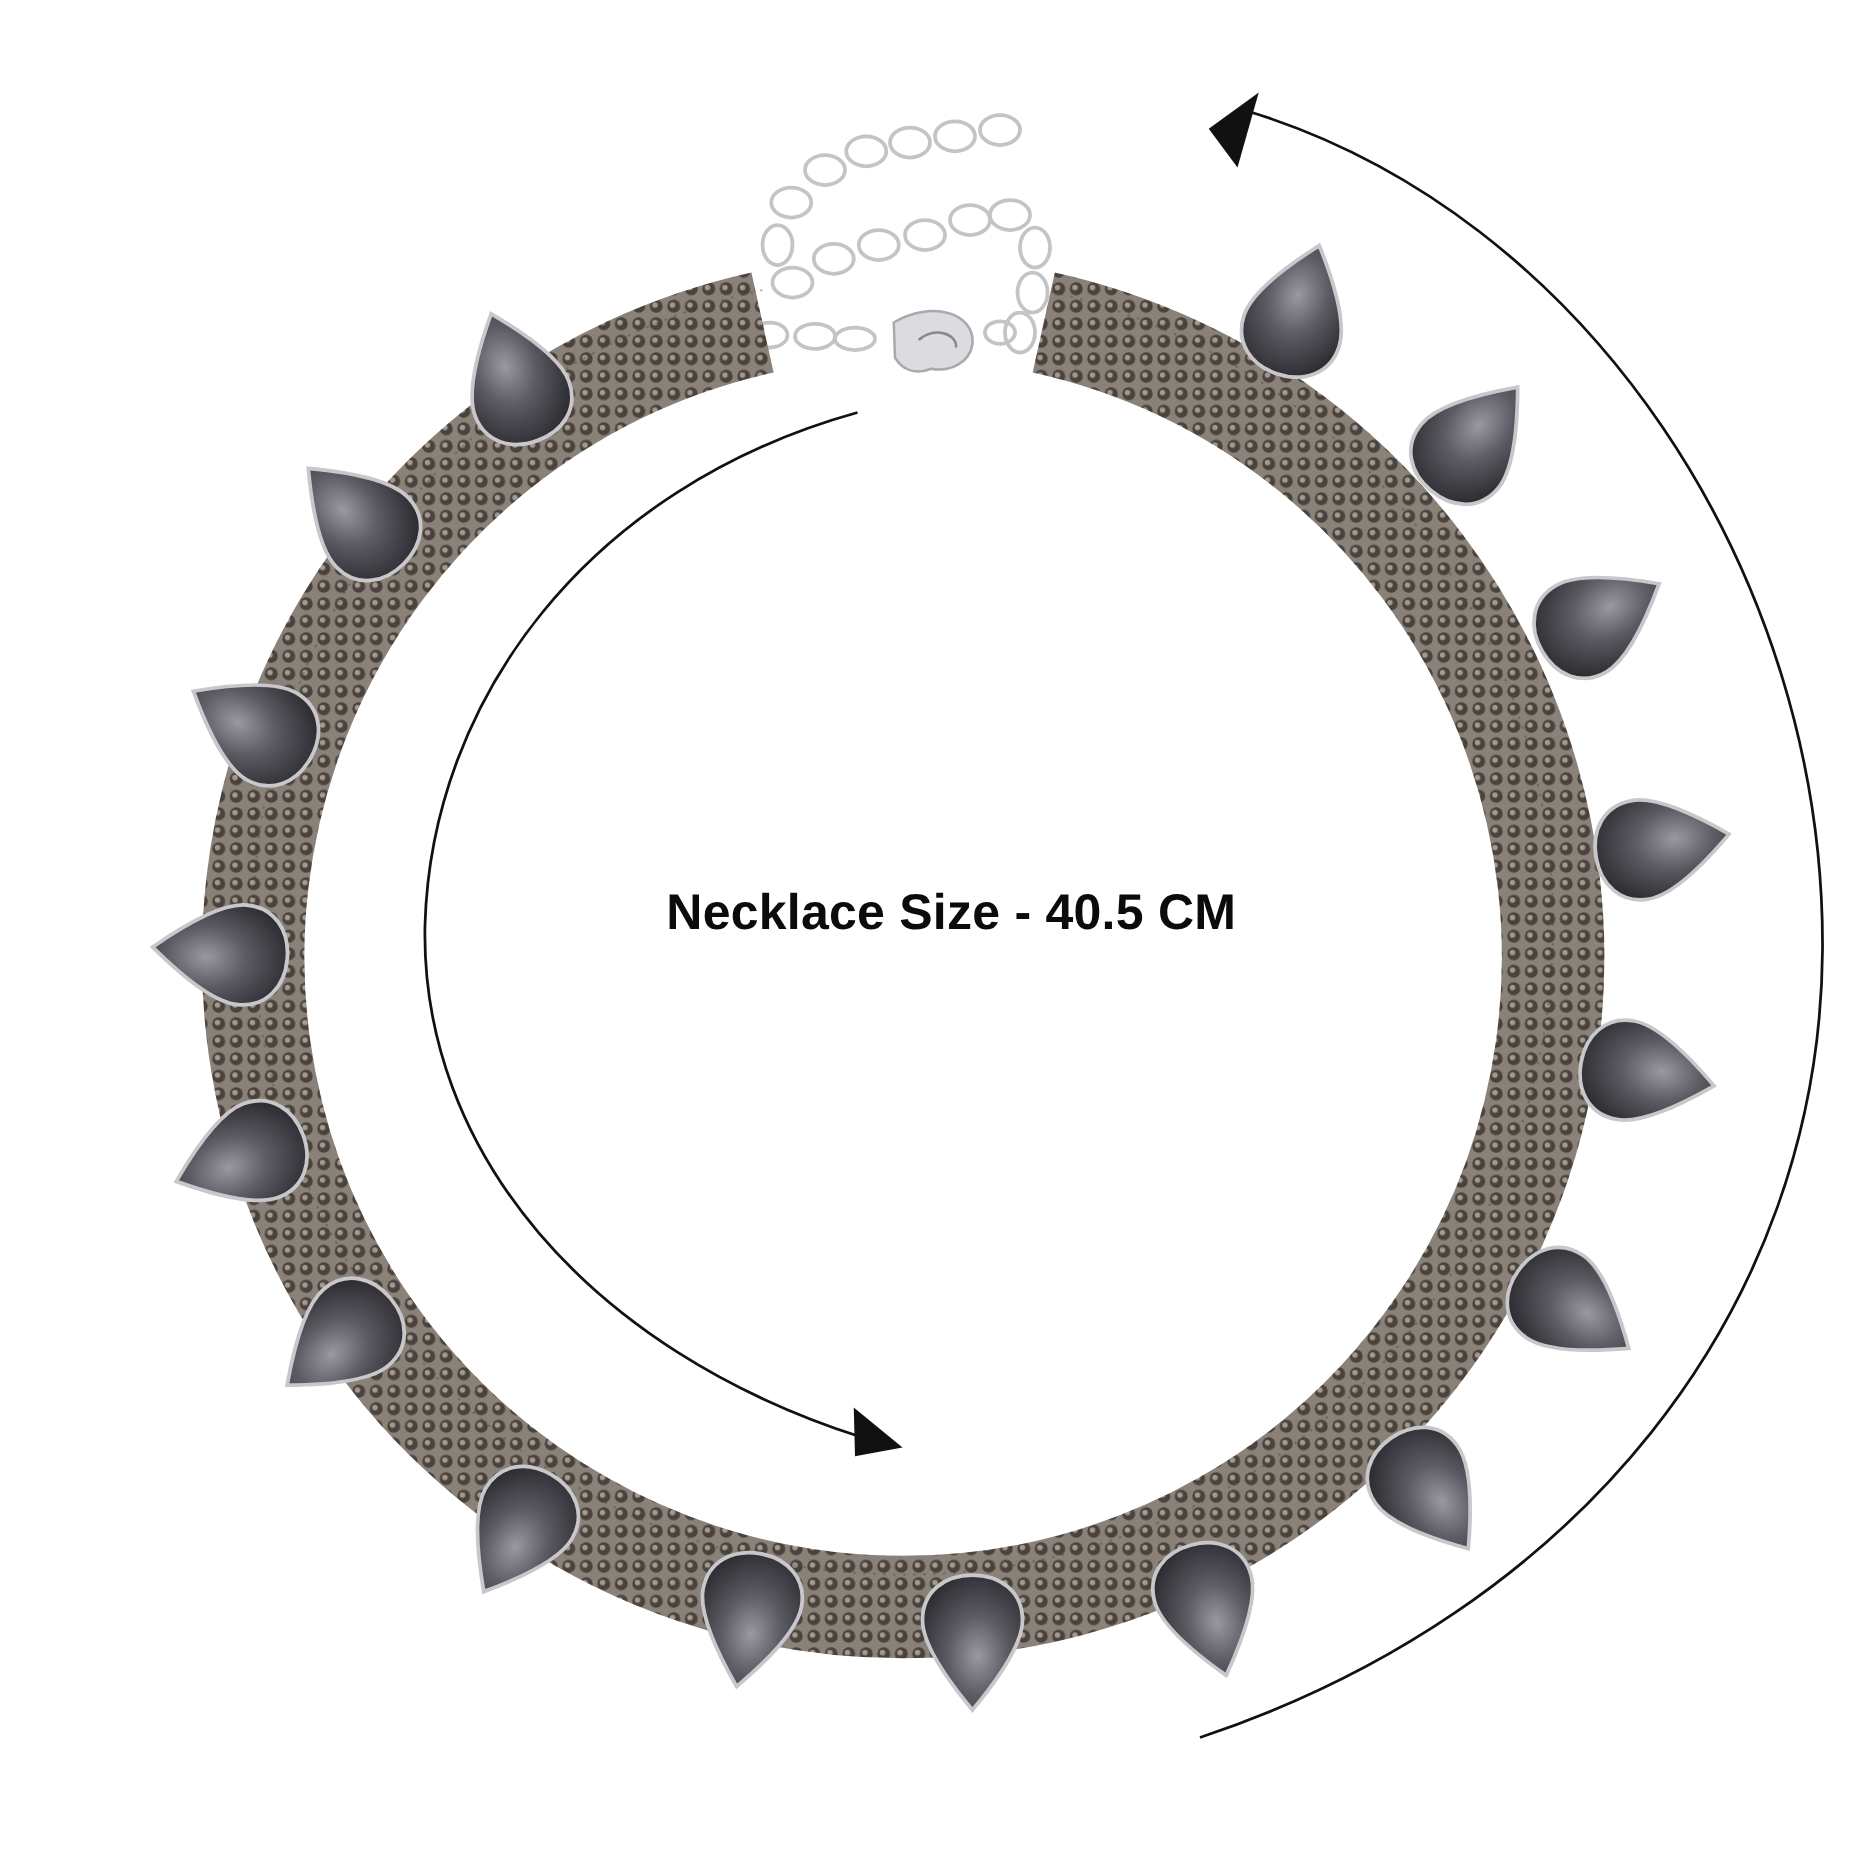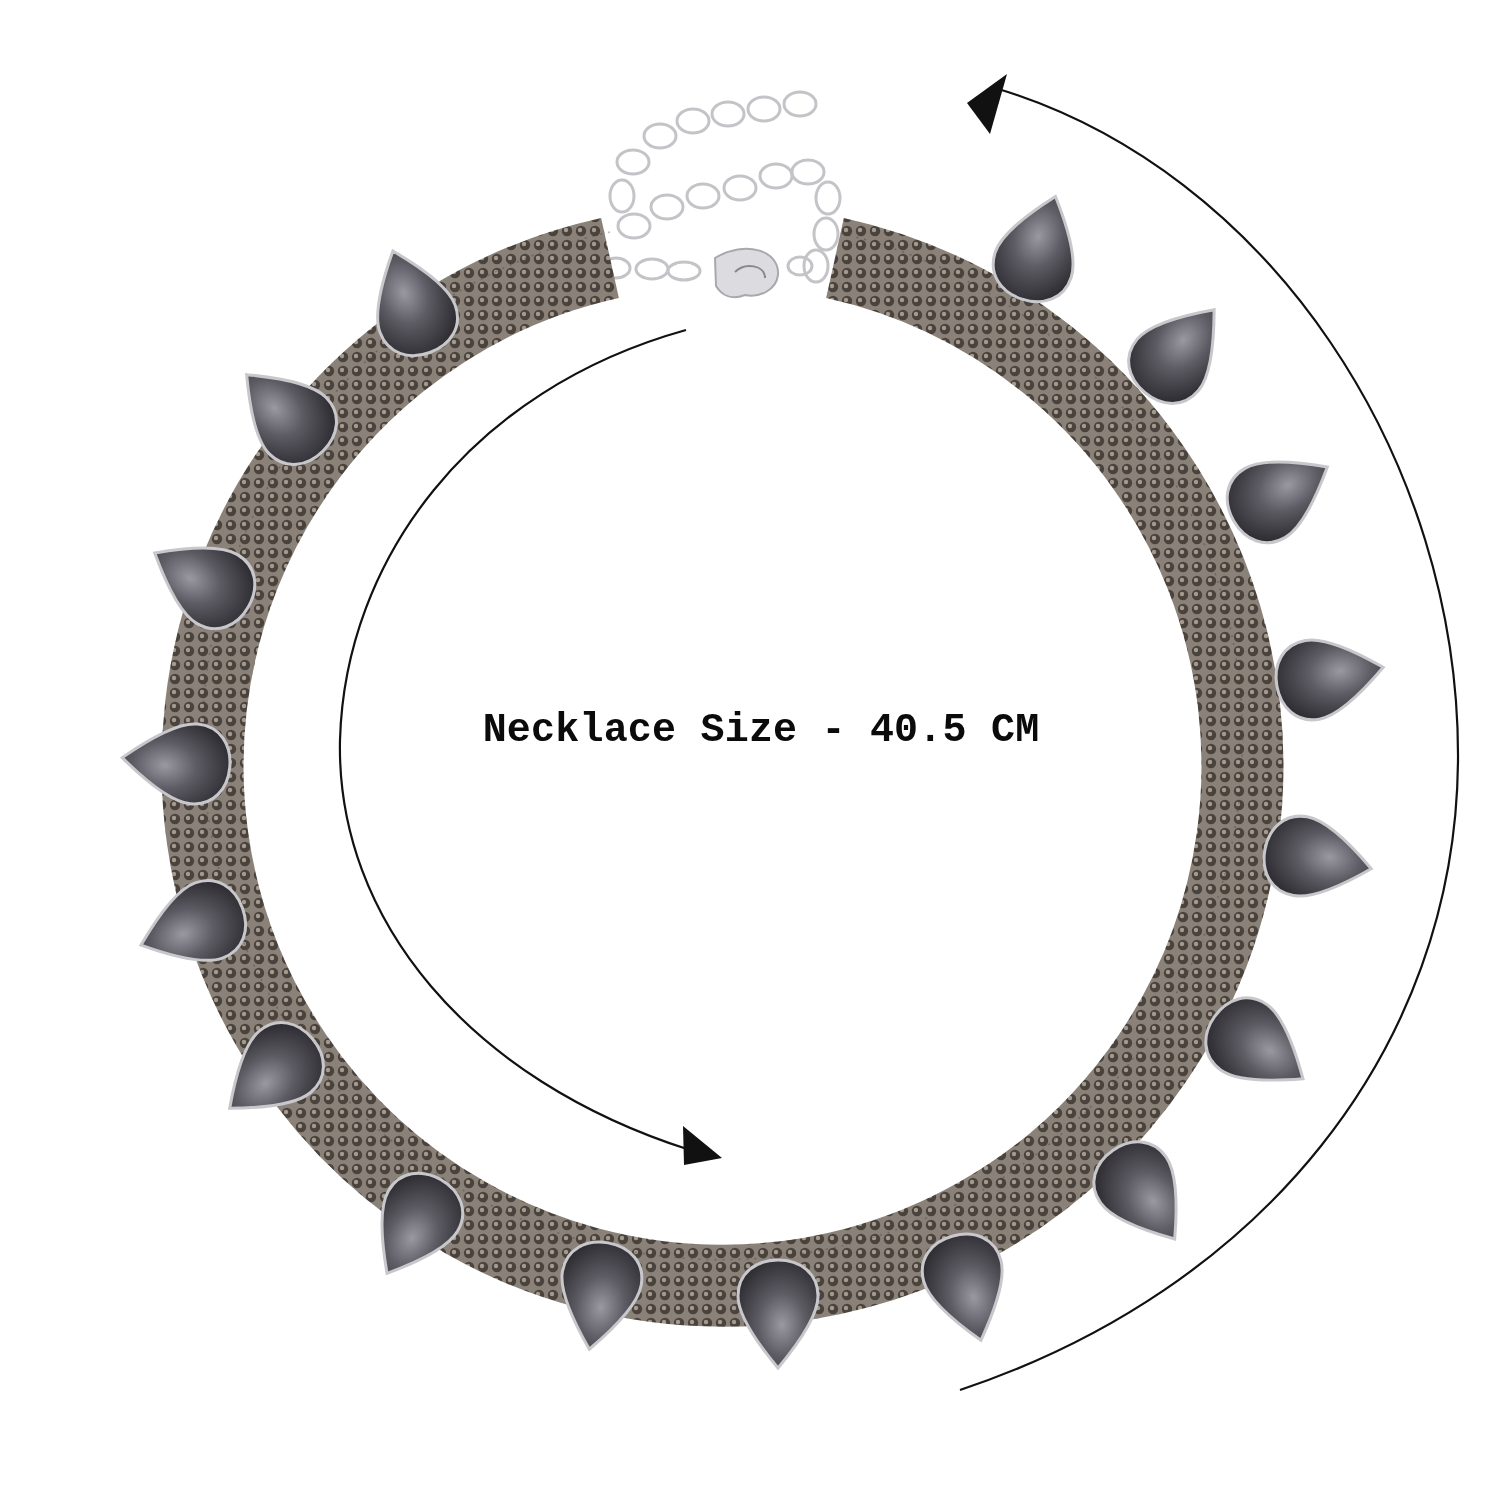--- a/index.html
+++ b/index.html
@@ -1,21 +1,21 @@
 <!DOCTYPE html>
 <html><head>
   <meta charset="utf-8">
   <style>
     html, body { margin: 0; padding: 0; background: #ffffff; }
     .canvas { position: relative; width: 1500px; height: 1500px; background: #ffffff; overflow: hidden; }
     svg.scene { position: absolute; left: 0; top: 0; width: 1500px; height: 1500px; }
     .label {
       position: absolute; left: 0; top: 708px; width: 1500px;
       text-align: center; padding-left: 22px; box-sizing: border-box;
-      font-family: Liberation Mono, monospace;
+      font-family: Liberation Sans, sans-serif;
       font-weight: bold; font-size: 40px; color: #0b0b0b; letter-spacing: 0.2px;
     }
   </style>
 </head>
 <body>
 
 <div class="canvas">
   <svg class="scene" viewBox="0 0 1500 1500">
     <defs>
       <radialGradient id="stoneGrad" cx="45%" cy="40%" r="65%">

